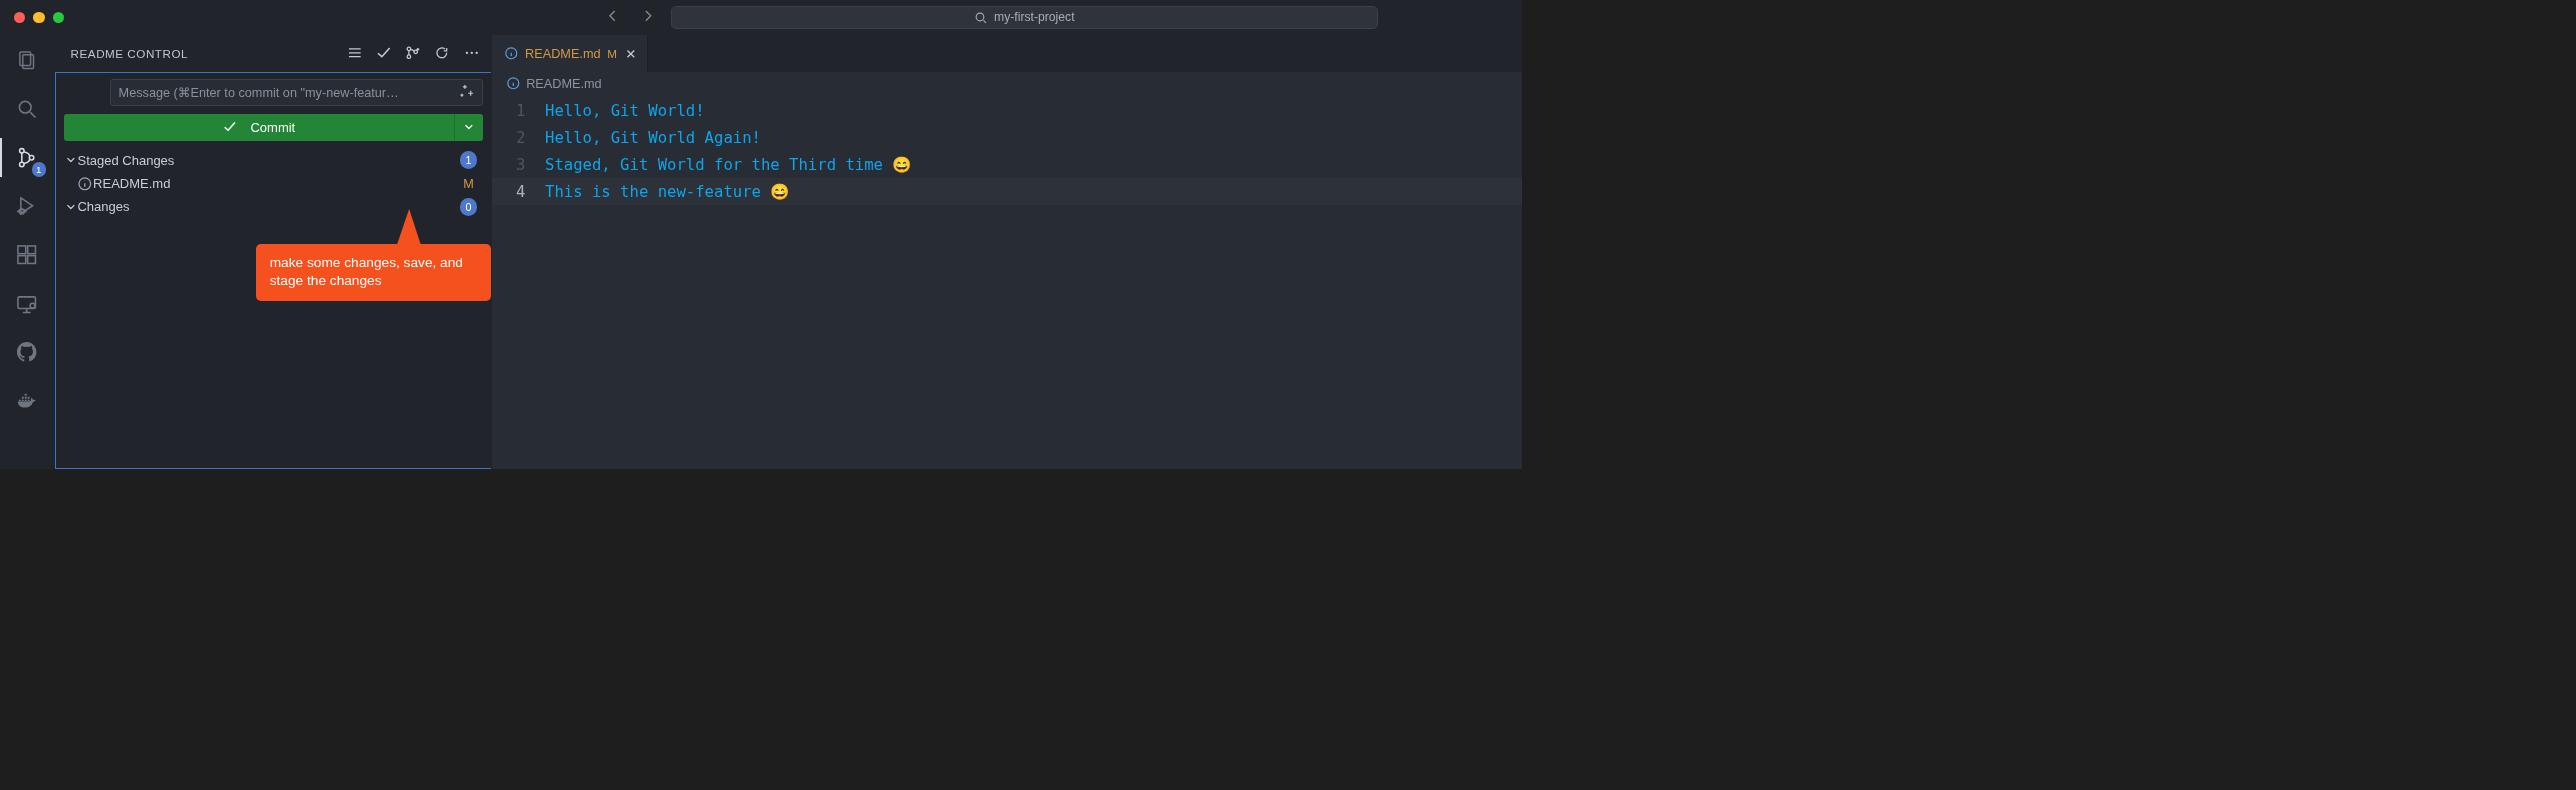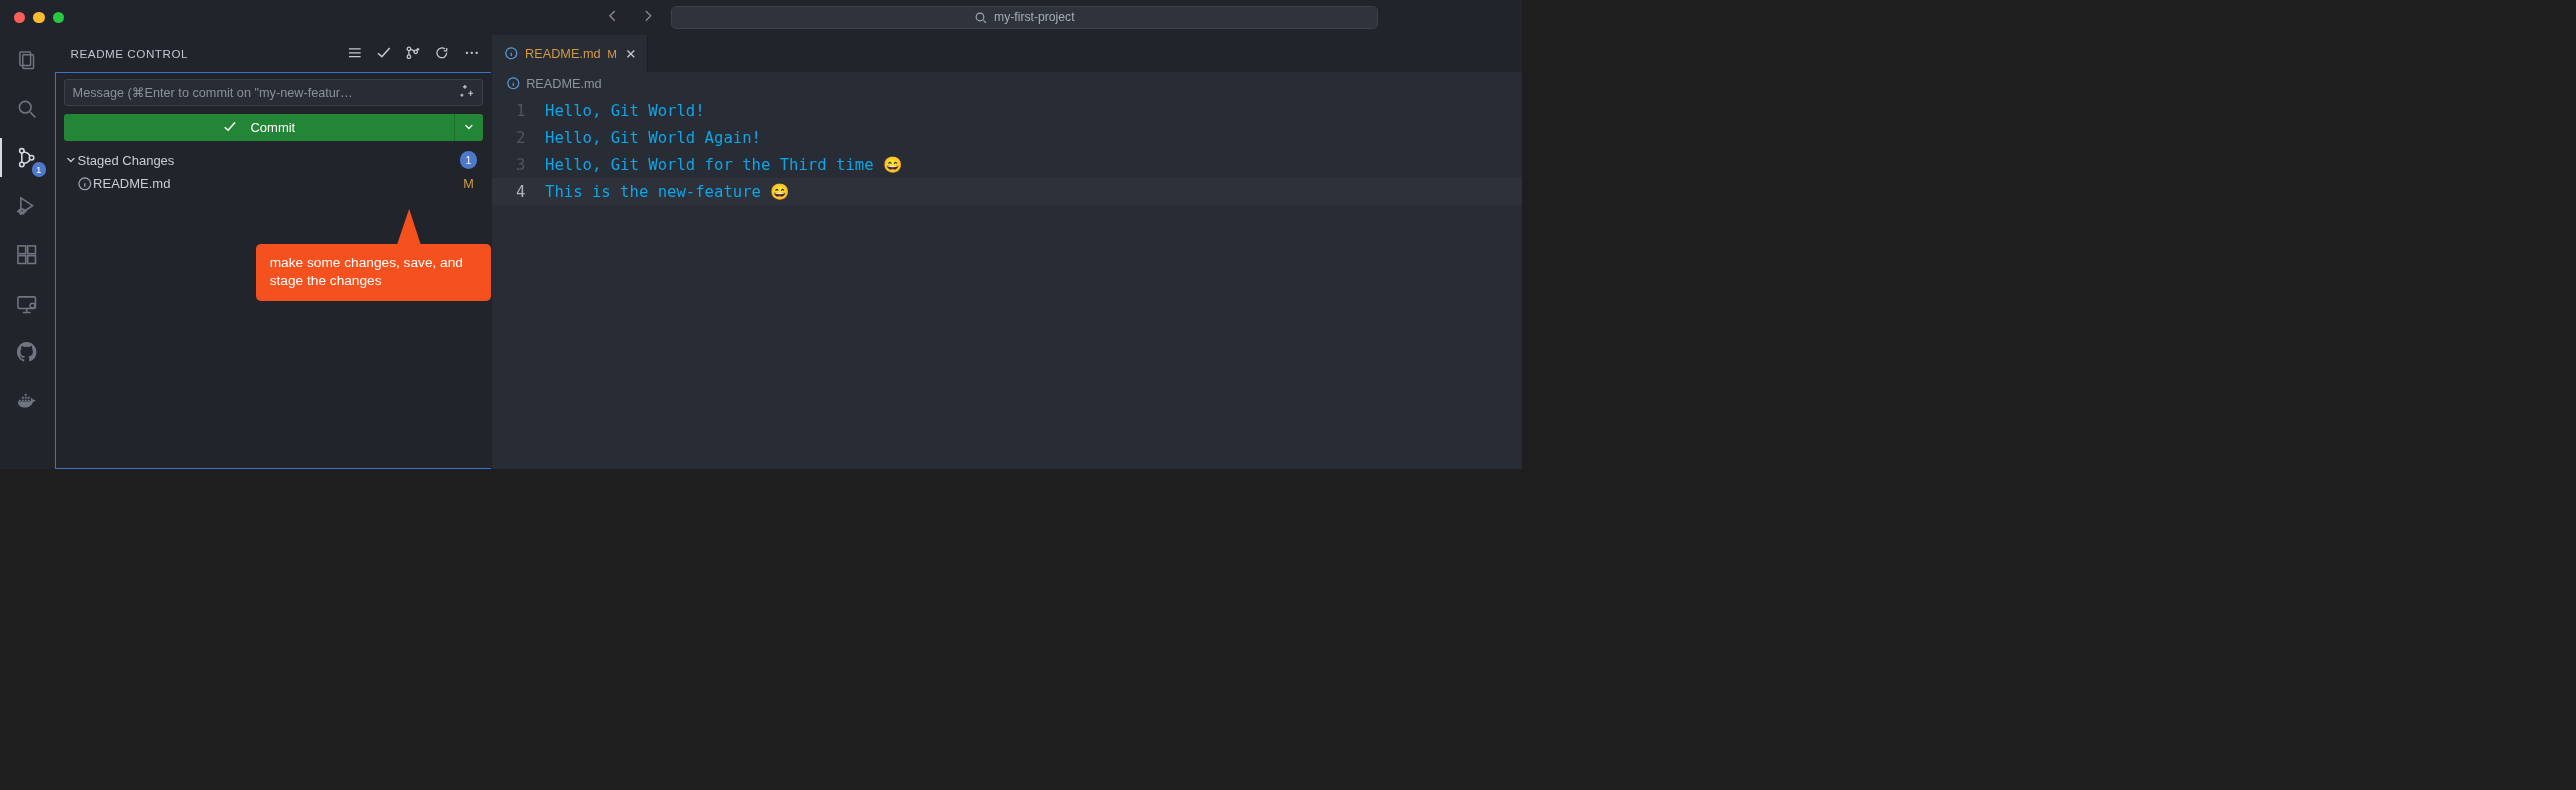--- a/index.html
+++ b/index.html
@@ -149,20 +149,21 @@
 
   .commit-input-row {
     display: flex;
     align-items: center;
     background: #282c34;
     border: 1px solid #3c4049;
     border-radius: 2.9px;
     height: 27px;
     padding: 0 7.8px;
     gap: 7.8px;
+    margin-left: 46px;
   }
   .commit-input {
     flex: 1;
     color: #8b919a;
     font-size: 12.7px;
     white-space: nowrap;
     overflow: hidden;
     text-overflow: ellipsis;
   }
   .sparkle { color: #c5c9d0; }
@@ -468,20 +469,27 @@
         </div>
         <div class="tree-row tree-file">
           <span class="indent"></span>
           <svg class="file-icon" viewBox="0 0 16 16" fill="none" stroke="currentColor" stroke-width="1.3">
               <circle cx="8" cy="8" r="6"></circle>
               <path d="M8 5v.01M8 7.5V11"></path>
             </svg>
           <span class="tree-label">README.md</span>
           <span class="badge-m">M</span>
         </div>
+        <div class="tree-row">
+          <svg class="chev" viewBox="0 0 16 16" fill="none" stroke="currentColor" stroke-width="1.6">
+              <path d="M4 6l4 4 4-4"></path>
+            </svg>
+          <span class="tree-label">Changes</span>
+          <span class="badge-count">0</span>
+        </div>
       </div>
 
       <div class="callout">
         <span>make some changes, save, and stage the changes</span>
       </div>
     </div>
   </div>
 
   <div class="editor-area">
     <div class="tabbar">
@@ -510,21 +518,21 @@
       <div class="code-line">
         <span class="lno">1</span>
         <span class="ln-text">Hello, Git World!</span>
       </div>
       <div class="code-line">
         <span class="lno">2</span>
         <span class="ln-text">Hello, Git World Again!</span>
       </div>
       <div class="code-line">
         <span class="lno">3</span>
-        <span class="ln-text">Hello, Git World for the Third time 😄</span>
+        <span class="ln-text">Staged, Git World for the Third time 😄</span>
       </div>
       <div class="code-line current">
         <span class="lno">4</span>
         <span class="ln-text">This is the new-feature 😄</span>
       </div>
     </div>
   </div>
 </div>
 
 

